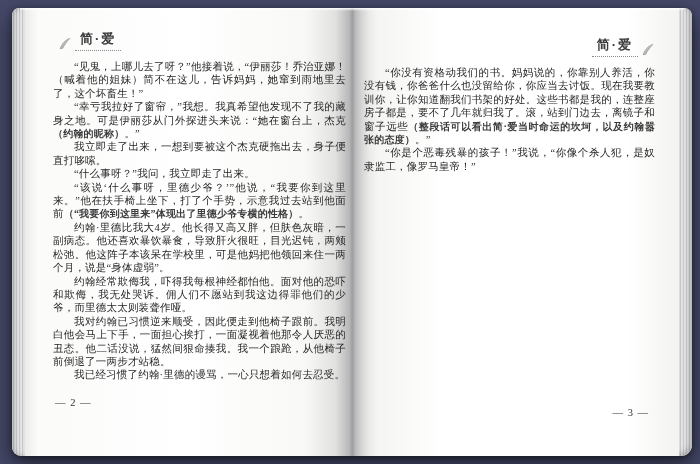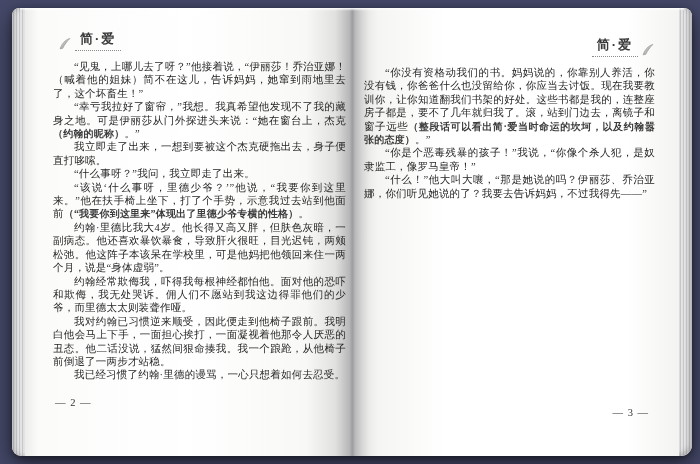--- a/index.html
+++ b/index.html
@@ -111,21 +111,20 @@
         <span class="hicon">
           <svg viewBox="0 0 20 20" width="14" height="14" aria-hidden="true">
             <path d="M3 17 C5 10 10 4 17 2 C13 6 9 11 7 16 Z" fill="#c2c2c2" stroke="#8a8a8a" stroke-width="0.8"></path>
             <path d="M4 16 L12 7" stroke="#9a9a9a" stroke-width="0.6" fill="none"></path>
           </svg>
         </span>
       </div>
       <div class="pbody">
           <p class="para"><span class="seg">“你没有资格动我们的书。妈妈说的，你靠别人养活，你没有钱，你爸爸什么也没留给你，你应当去讨饭。现在我要教训你，让你知道翻我们书架的好处。这些书都是我的，连整座房子都是，要不了几年就归我了。滚，站到门边去，离镜子和窗子远些</span><span class="annotation">（整段话可以看出简·爱当时命运的坎坷，以及约翰嚣张的态度）</span><span class="seg">。”</span></p>
           <p class="para"><span class="seg">“你是个恶毒残暴的孩子！”我说，“你像个杀人犯，是奴隶监工，像罗马皇帝！”</span></p>
-          <p class="para"><span class="seg">“什么！”他大叫大嚷，“那是她说的吗？伊丽莎、乔治亚娜，你们听见她说的了？我要去告诉妈妈，不过我得先——”</span></p>
         </div>
       <div class="pagenum pn-right">— 3 —</div>
     </div>
 
     <div class="edge edge-right"></div>
 
     <div class="gutter"></div>
   </div>
 </div>
 

